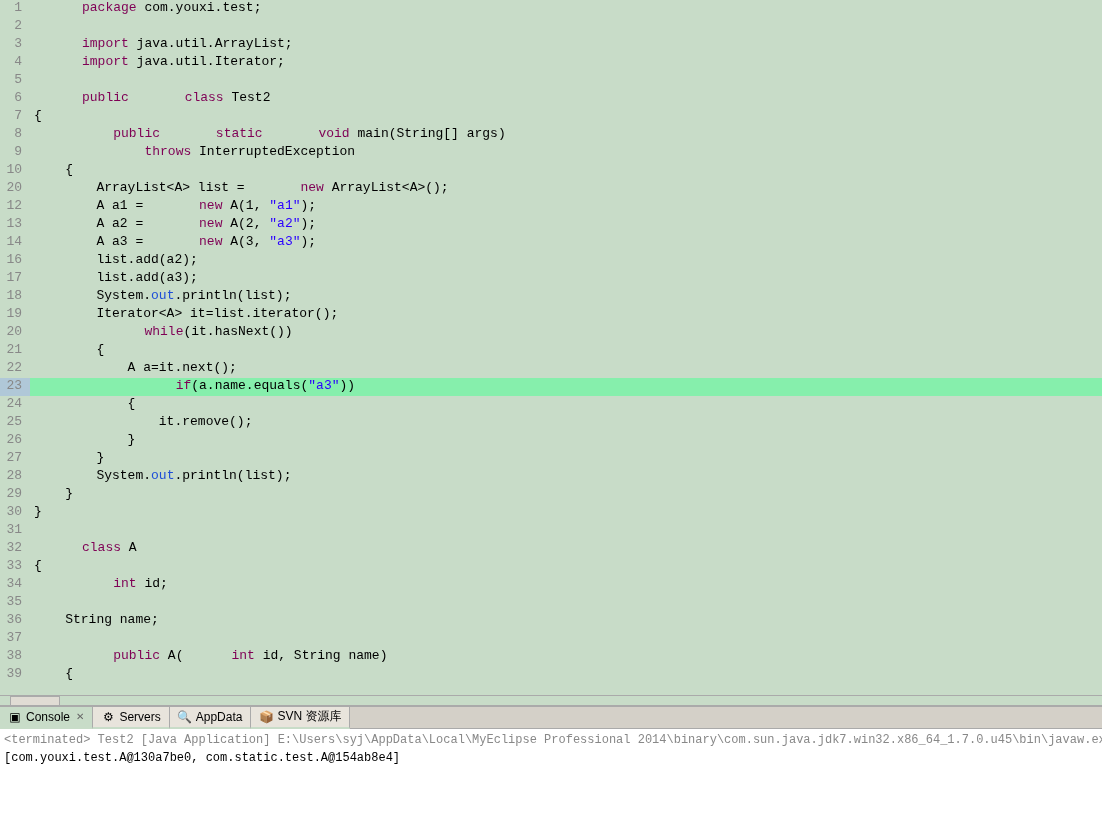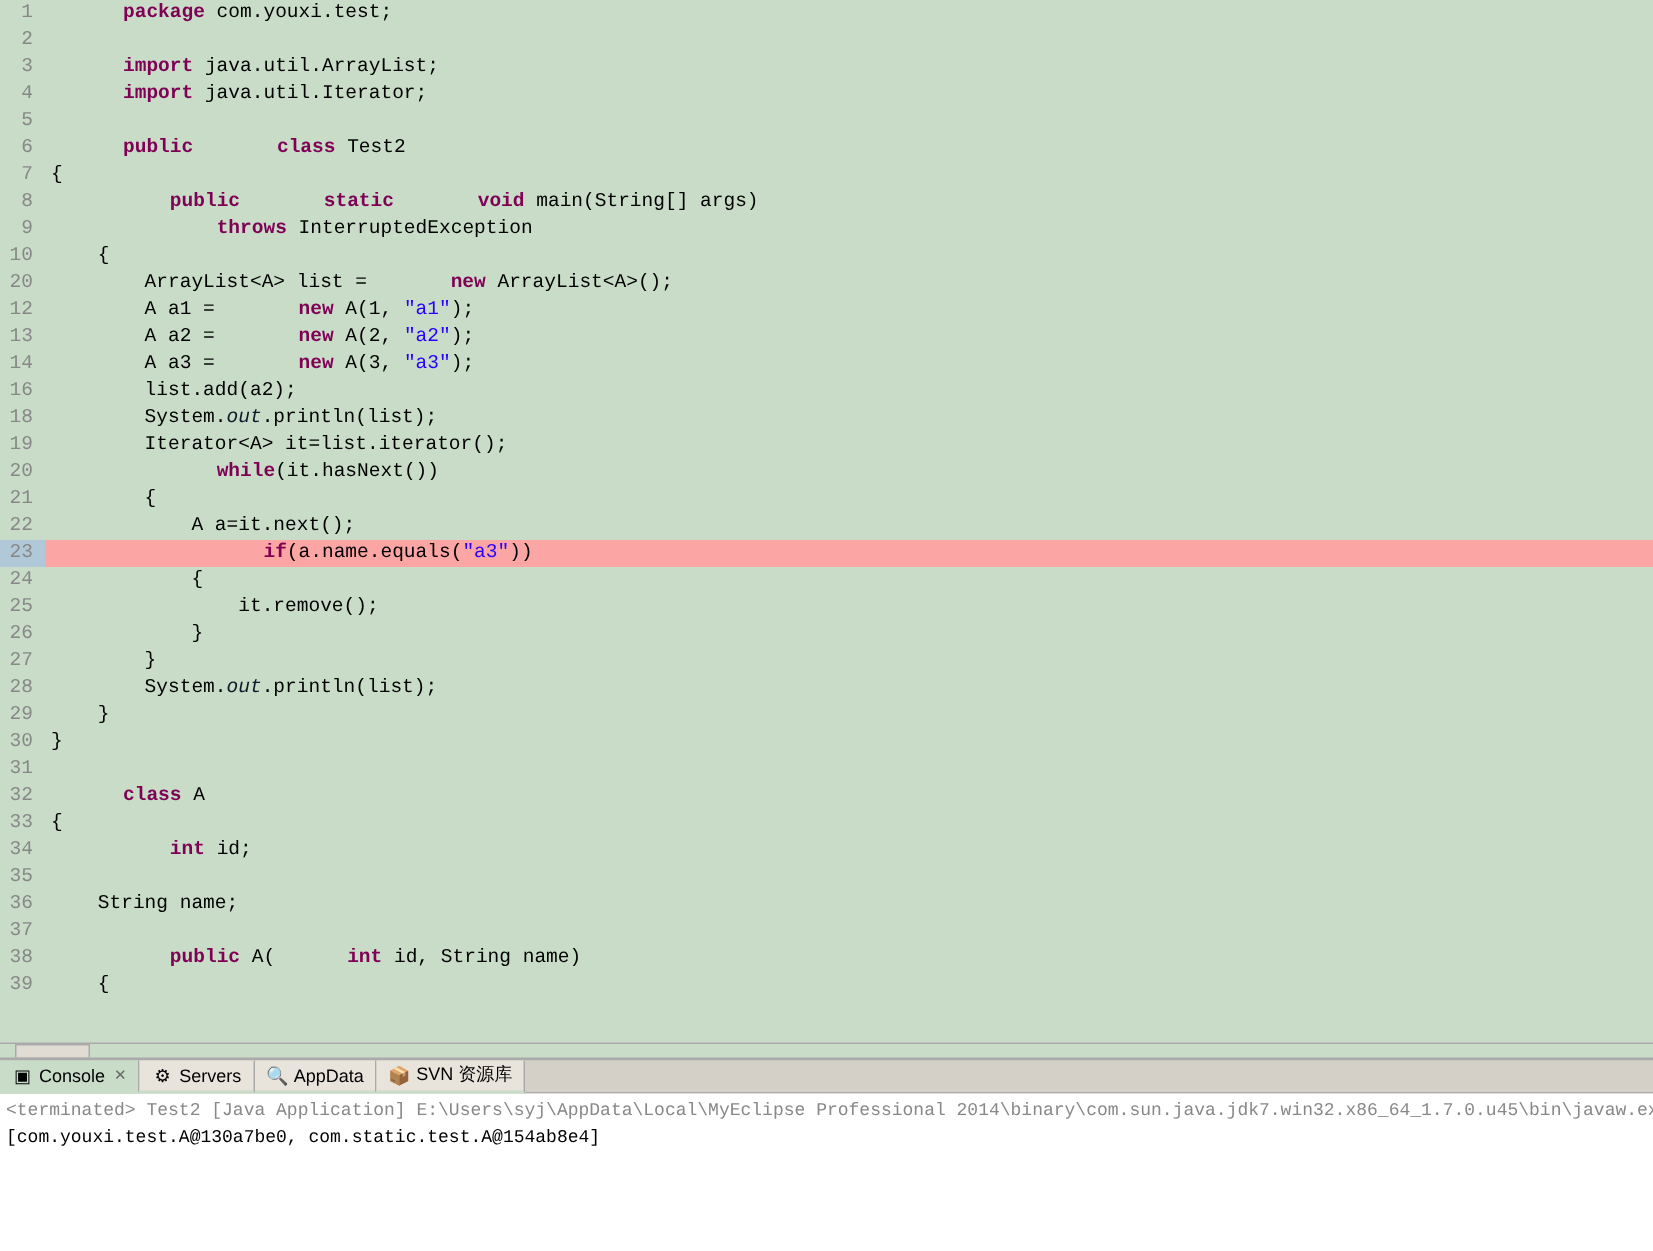--- a/index.html
+++ b/index.html
@@ -16,21 +16,21 @@
     .code-table {
       width: 100%;
       border-collapse: collapse;
     }
 
     .code-table tr {
       height: 18px;
     }
 
     .code-table tr.highlighted {
-      background-color: #fca5a5;
+      background-color: #86efac;
     }
 
     .line-num {
       width: 30px;
       min-width: 30px;
       text-align: right;
       padding-right: 8px;
       color: #888;
       user-select: none;
       vertical-align: top;
@@ -42,23 +42,23 @@
     }
 
     .code-line {
       padding-left: 4px;
       white-space: pre;
       color: #000;
       vertical-align: top;
     }
 
     
-    .kw { color: #7f0055; font-weight: bold; padding-left: 48px; }
+    .kw { color: #7f0055; font-weight: normal; padding-left: 48px; }
     .str { color: #2a00ff; }
-    .out-kw { color: #0f172a; font-style: italic; }
+    .out-kw { color: #1d4ed8; }
 
     
     #bottom-panel {
       position: absolute;
       bottom: 0;
       width: 1102px;
       height: 129px;
       background: #c8dcc8;
       border-top: 2px solid #aaa;
     }
@@ -201,20 +201,24 @@
           <td class="line-num">13</td>
           <td class="code-line">        A a2 = <span class="kw">new</span> A(2, <span class="str">"</span><span class="str">a</span><span class="str">2</span><span class="str">"</span>);</td>
         </tr>
         <tr>
           <td class="line-num">14</td>
           <td class="code-line">        A a3 = <span class="kw">new</span> A(3, <span class="str">"</span><span class="str">a</span><span class="str">3</span><span class="str">"</span>);</td>
         </tr>
         <tr>
           <td class="line-num">16</td>
           <td class="code-line">        list.add(a2);</td>
+        </tr>
+        <tr>
+          <td class="line-num">17</td>
+          <td class="code-line">        list.add(a3);</td>
         </tr>
         <tr>
           <td class="line-num">18</td>
           <td class="code-line">        System.<span class="out-kw">out</span>.println(list);</td>
         </tr>
         <tr>
           <td class="line-num">19</td>
           <td class="code-line">        Iterator&lt;A&gt; it=list.iterator();</td>
         </tr>
         <tr>

